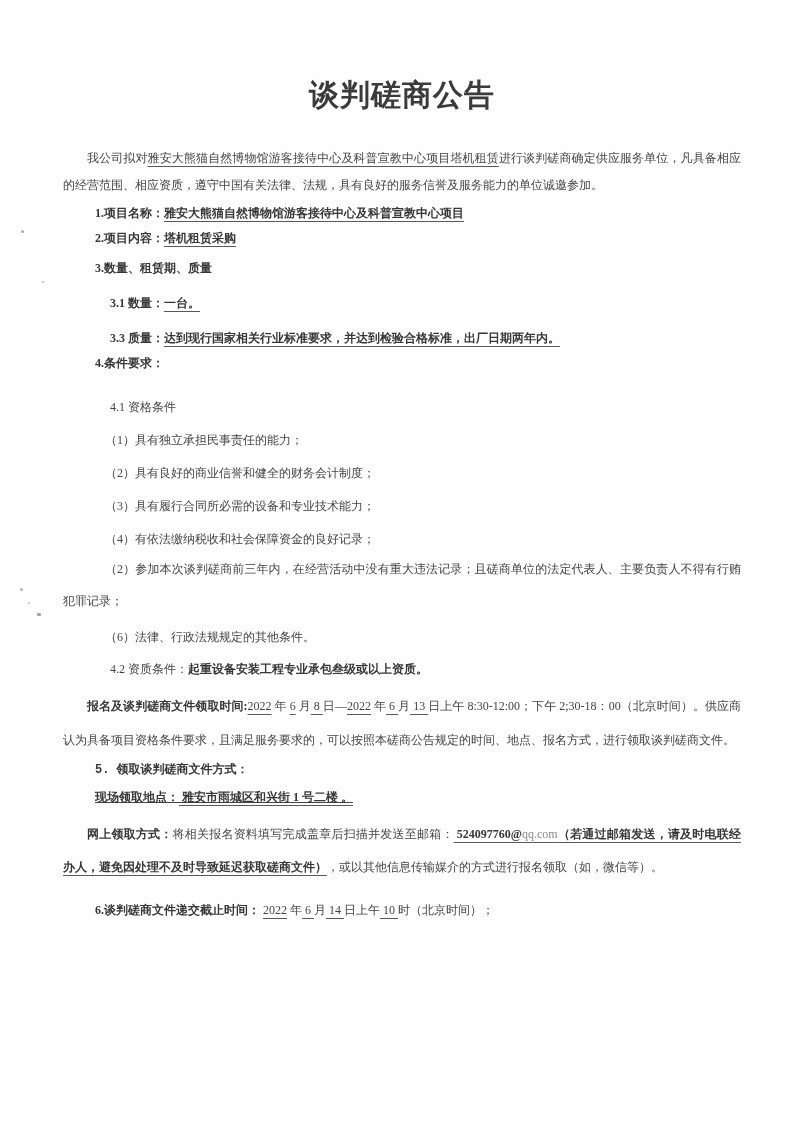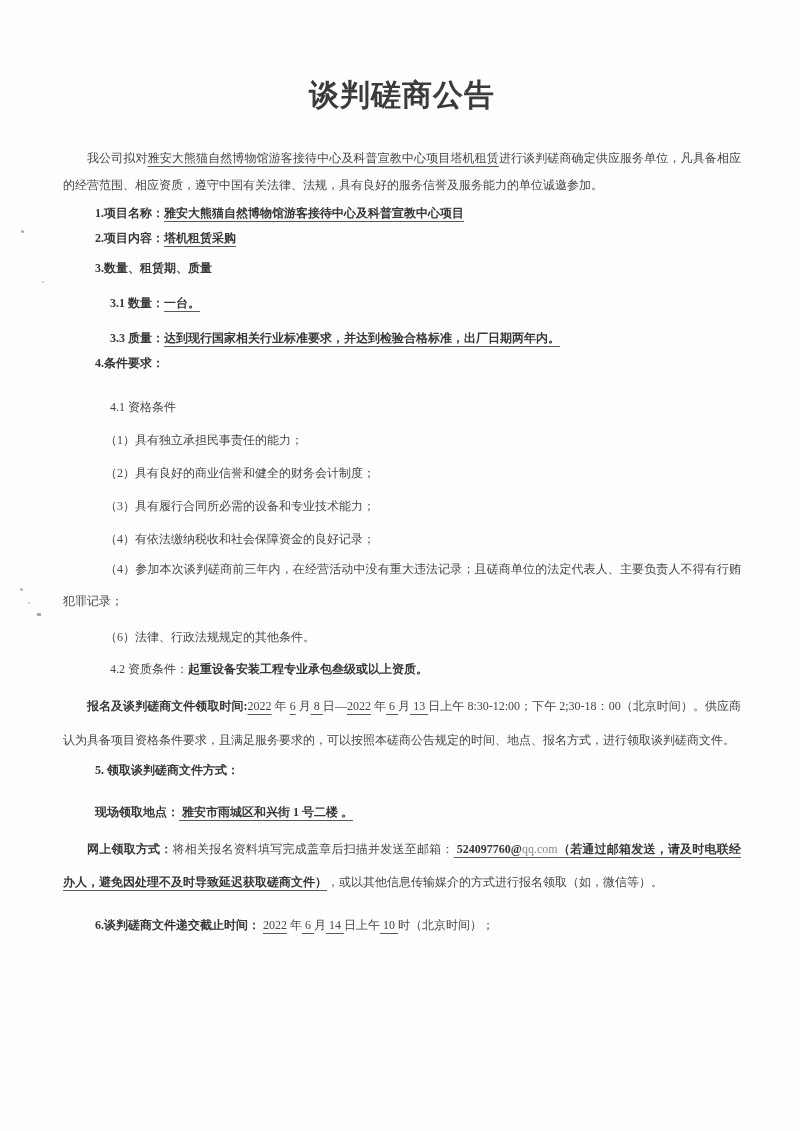--- a/index.html
+++ b/index.html
@@ -33,22 +33,22 @@
   .p-item1{margin-top:2px;}
   .p-item2{margin-top:0;}
   .p-item3{margin-top:4px;line-height:26px;}
   .sub{margin-top:9px;margin-left:47px;line-height:26px;}
   .p-item4{margin-top:0;margin-left:32px;line-height:24px;}
   .p-item41{margin-top:19px;margin-left:47px;line-height:26px;}
   .cond{margin-top:7px;text-indent:42px;line-height:26px;text-align:justify;}
   .cond-tall{margin-top:1px;line-height:32px;}
   .p-item42{margin-top:6px;margin-left:47px;line-height:26px;}
   .p-reg{margin-top:7px;line-height:34px;text-indent:2em;text-align:justify;}
-  .p-item5{margin-top:0;margin-left:32px;line-height:26px;}
-  .p-onsite{margin-top:16px;margin-left:32px;line-height:26px;}
+  .p-item5{margin-top:0;margin-left:32px;line-height:26px;font-family:Liberation Mono, monospace;}
+  .p-onsite{margin-top:1px;margin-left:32px;line-height:26px;text-decoration:underline;}
   .p-online{margin-top:8px;line-height:33px;text-indent:2em;text-align:justify;}
   .p-deadline{margin-top:13px;margin-left:32px;line-height:26px;}
 
   .speck{position:absolute;background:#6a6a6a;border-radius:50%;}
   .speck.s1{left:21px;top:230px;width:3px;height:3px;opacity:.55;}
   .speck.s2{left:42px;top:281px;width:2px;height:2px;opacity:.4;}
   .speck.s3{left:20px;top:588px;width:3px;height:3px;opacity:.5;}
   .speck.s4{left:28px;top:602px;width:2px;height:2px;opacity:.4;}
   .speck.s5{left:37px;top:613px;width:4px;height:3px;opacity:.6;border-radius:1px;}
 </style>
@@ -81,21 +81,21 @@
 
     <p class="p-item4"><span class="b">4.条件要求：</span></p>
 
     <p class="p-item41">4.1 资格条件</p>
 
     <div>
       <p class="cond">（1）具有独立承担民事责任的能力；</p>
       <p class="cond">（2）具有良好的商业信誉和健全的财务会计制度；</p>
       <p class="cond">（3）具有履行合同所必需的设备和专业技术能力；</p>
       <p class="cond">（4）有依法缴纳税收和社会保障资金的良好记录；</p>
-      <p class="cond cond-tall">（4）参加本次谈判磋商前三年内，在经营活动中没有重大违法记录；且磋商单位的法定代表人、主要负责人不得有行贿犯罪记录；</p>
+      <p class="cond cond-tall">（2）参加本次谈判磋商前三年内，在经营活动中没有重大违法记录；且磋商单位的法定代表人、主要负责人不得有行贿犯罪记录；</p>
       <p class="cond">（6）法律、行政法规规定的其他条件。</p>
     </div>
 
     <p class="p-item42"><span>4.2 资质条件：</span><span class="b">起重设备安装工程专业承包叁级或以上资质。</span></p>
 
     <p class="p-reg"><span class="b">报名及谈判磋商文件领取时间:</span><span class="u">2022</span><span> 年 </span><span class="u">6</span><span> 月</span><span class="u"> 8 </span><span>日—</span><span class="u">2022</span><span> 年</span><span class="u"> 6 </span><span>月</span><span class="u"> 13 </span><span>日上午 8:30-12:00；下午 2;30-18：00（北京时间）。供应商认为具备项目资格条件要求，且满足服务要求的，可以按照本磋商公告规定的时间、地点、报名方式，进行领取谈判磋商文件。</span></p>
 
     <p class="p-item5"><span class="b">5. 领取谈判磋商文件方式：</span></p>
 
     <p class="p-onsite"><span class="b">现场领取地点：</span><span class="b u"> 雅安市雨城区和兴街 1 号二楼 。</span></p>

